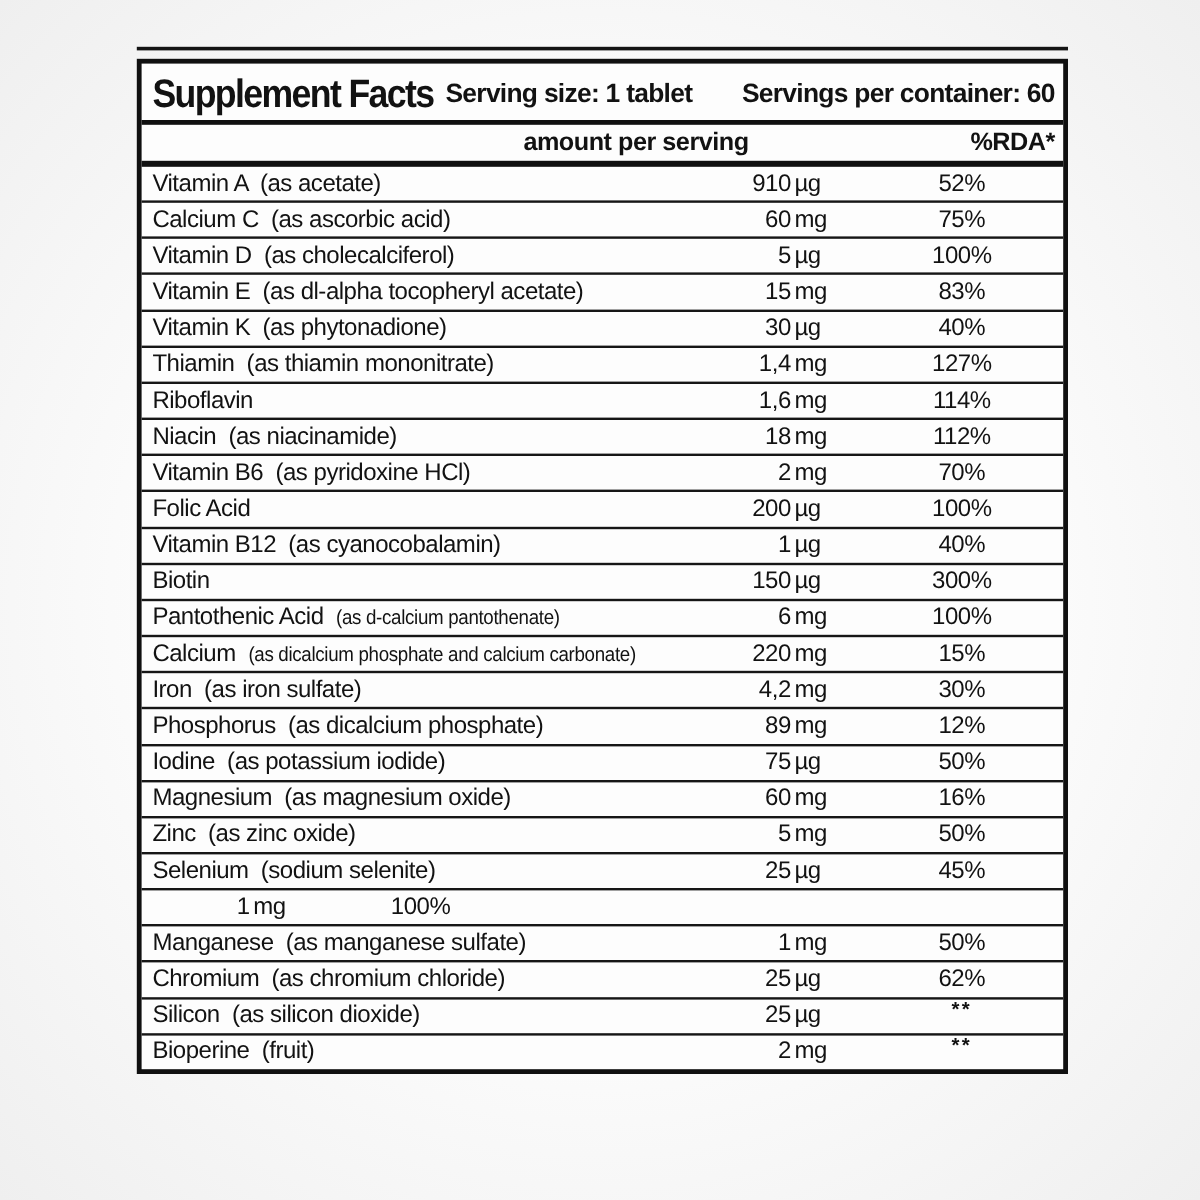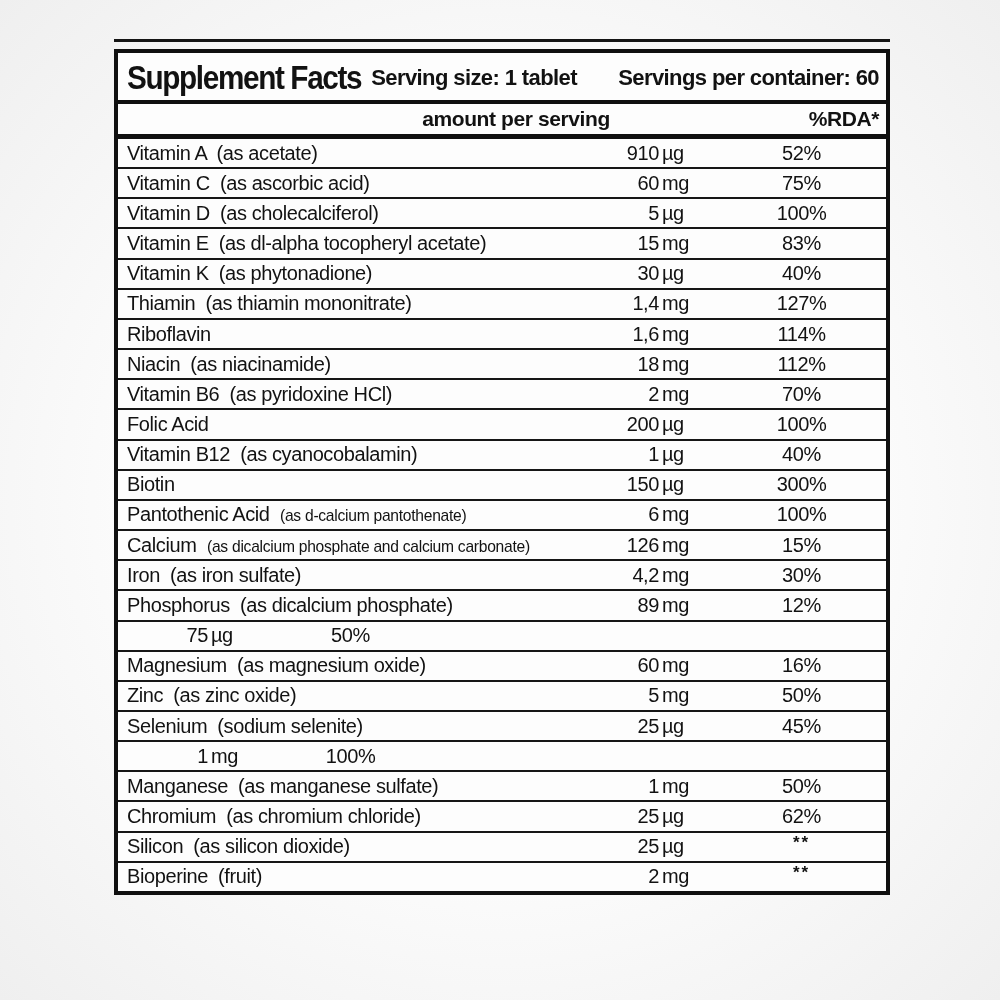--- a/index.html
+++ b/index.html
@@ -28,21 +28,21 @@
   }
   .sf-serving{
     font-size:22px;font-weight:700;letter-spacing:-0.6px;white-space:nowrap;
   }
   .sf-serving.size{margin-left:2px;}
   .sf-serving.container{margin-left:auto;}
   .sf-colheader{
     height:30px;flex:0 0 30px;position:relative;line-height:30px;
     border-bottom:5px solid #101010;font-weight:700;font-size:21px;letter-spacing:-0.4px;
   }
-  .colheader-amount{position:absolute;left:398px;transform:translateX(-50%);white-space:nowrap;}
+  .colheader-amount{position:absolute;left:412px;transform:translateX(-50%);white-space:nowrap;}
   .colheader-rda{position:absolute;right:7px;}
   .sf-rows{flex:1 1 auto;display:flex;flex-direction:column;border-radius:26px;}
   .sf-row{
     flex:1 1 0;display:flex;align-items:center;
     border-bottom:2px solid #161616;font-size:20px;letter-spacing:-0.4px;
   }
   .sf-rows .sf-row:last-child{border-bottom:none;}
   .cell{white-space:nowrap;}
   .cell.name{flex:1 1 auto;min-width:0;padding-left:9px;overflow:visible;}
   .cell.name .dt{margin-left:5px;}
@@ -77,21 +77,21 @@
       <span class="dt">(as acetate)</span>
     </div>
     <div class="cell amt-num">910</div>
     <div class="cell amt-unit">µg</div>
     <div class="cell rda">
       <span class="rda-val">52%</span>
     </div>
   </div>
       <div class="sf-row">
     <div class="cell name">
-      <span class="nm">Vitamin C</span>
+      <span class="nm">Calcium C</span>
       <span class="dt">(as ascorbic acid)</span>
     </div>
     <div class="cell amt-num">60</div>
     <div class="cell amt-unit">mg</div>
     <div class="cell rda">
       <span class="rda-val">75%</span>
     </div>
   </div>
       <div class="sf-row">
     <div class="cell name">
@@ -212,21 +212,21 @@
     <div class="cell amt-unit">mg</div>
     <div class="cell rda">
       <span class="rda-val">100%</span>
     </div>
   </div>
       <div class="sf-row">
     <div class="cell name">
       <span class="nm">Calcium</span>
       <span class="dt small">(as dicalcium phosphate and calcium carbonate)</span>
     </div>
-    <div class="cell amt-num">126</div>
+    <div class="cell amt-num">220</div>
     <div class="cell amt-unit">mg</div>
     <div class="cell rda">
       <span class="rda-val">15%</span>
     </div>
   </div>
       <div class="sf-row">
     <div class="cell name">
       <span class="nm">Iron</span>
       <span class="dt">(as iron sulfate)</span>
     </div>
@@ -241,20 +241,24 @@
       <span class="nm">Phosphorus</span>
       <span class="dt">(as dicalcium phosphate)</span>
     </div>
     <div class="cell amt-num">89</div>
     <div class="cell amt-unit">mg</div>
     <div class="cell rda">
       <span class="rda-val">12%</span>
     </div>
   </div>
       <div class="sf-row">
+    <div class="cell name">
+      <span class="nm">Iodine</span>
+      <span class="dt">(as potassium iodide)</span>
+    </div>
     <div class="cell amt-num">75</div>
     <div class="cell amt-unit">µg</div>
     <div class="cell rda">
       <span class="rda-val">50%</span>
     </div>
   </div>
       <div class="sf-row">
     <div class="cell name">
       <span class="nm">Magnesium</span>
       <span class="dt">(as magnesium oxide)</span>

